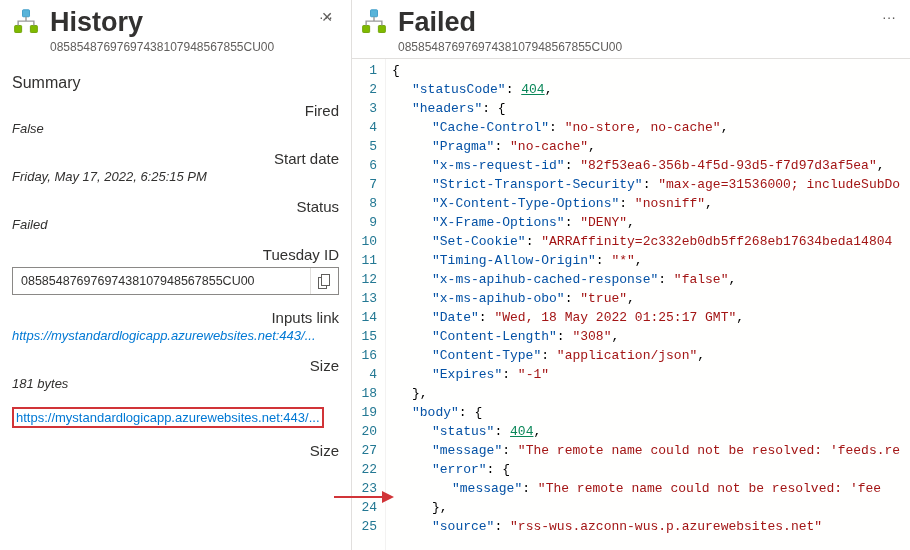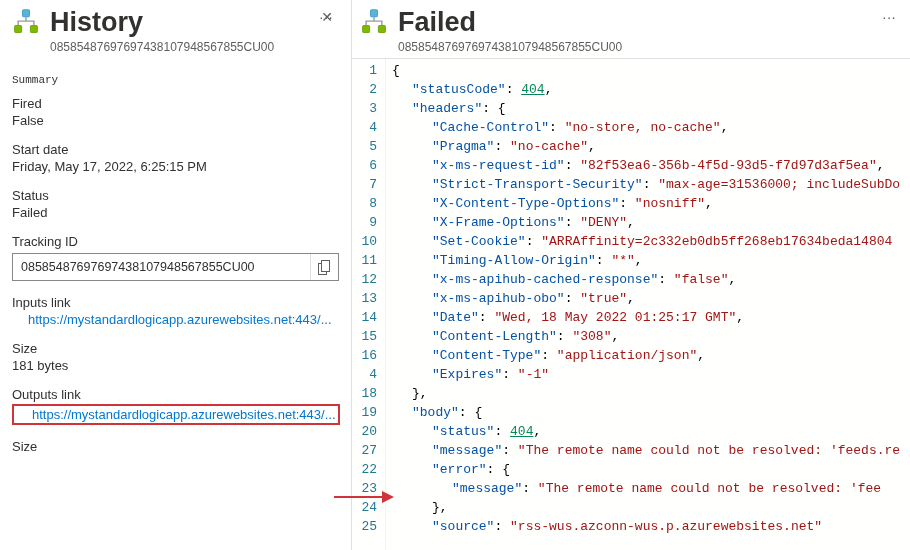--- a/index.html
+++ b/index.html
@@ -66,29 +66,28 @@
     position: absolute;
     right: 0;
     top: 0;
     font-size: 14px;
     color: #605e5c;
     cursor: pointer;
     padding: 4px 6px;
     line-height: 1;
   }
   .section-heading {
-    font-size: 11px;
+    font-size: 16px;
     color: #323130;
     margin: 14px 0 10px 0;
-    font-family: Liberation Mono, monospace;
   }
   .field { margin-bottom: 14px; }
-  .field-label { font-size: 13px; color: #323130; }
-  .field-value { font-size: 13px; color: #323130; margin-top: 2px; }
-  .link { color: #0078d4; cursor: pointer; margin-left: 16px; }
+  .field-label { font-size: 15px; color: #323130; text-align: right; }
+  .field-value { font-size: 13px; color: #323130; margin-top: 2px; font-style: italic; }
+  .link { color: #0078d4; cursor: pointer; }
   .tracking-box {
     display: flex;
     align-items: center;
     border: 1px solid #8a8886;
     background: #fff;
     height: 28px;
     margin-top: 4px;
   }
   .tracking-box input {
     flex: 1;
@@ -185,21 +184,21 @@
       <div class="field-value">Friday, May 17, 2022, 6:25:15 PM</div>
     </div>
 
 
     <div class="field">
       <div class="field-label">Status</div>
       <div class="field-value">Failed</div>
     </div>
 
     <div class="field">
-      <div class="field-label">Tracking ID</div>
+      <div class="field-label">Tuesday ID</div>
       <div class="tracking-box">
         <input type="text" readonly="" value="08585487697697438107948567855CU00" style="">
         <div class="copy-btn">
           <svg width="13" height="15" viewBox="0 0 13 15">
               <rect x="0.5" y="3.5" width="8" height="11" fill="none" stroke="#605e5c"></rect>
               <rect x="3.5" y="0.5" width="8" height="11" fill="#fff" stroke="#605e5c"></rect>
             </svg>
         </div>
       </div>
     </div>
@@ -208,21 +207,20 @@
       <div class="field-label">Inputs link</div>
       <div class="field-value link">https://mystandardlogicapp.azurewebsites.net:443/...</div>
     </div>
 
     <div class="field">
       <div class="field-label">Size</div>
       <div class="field-value">181 bytes</div>
     </div>
 
     <div class="field" style="position:relative;">
-      <div class="field-label">Outputs link</div>
       <span class="outputs-highlight">
         <span class="link">https://mystandardlogicapp.azurewebsites.net:443/...</span>
       </span>
     </div>
 
     <div class="field">
       <div class="field-label">Size</div>
     </div>
   </div>
 

